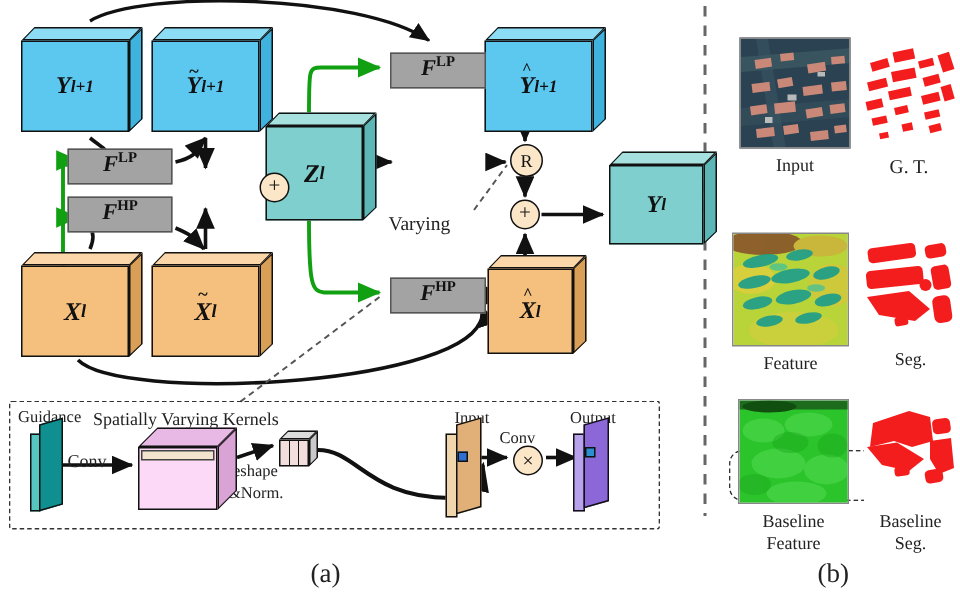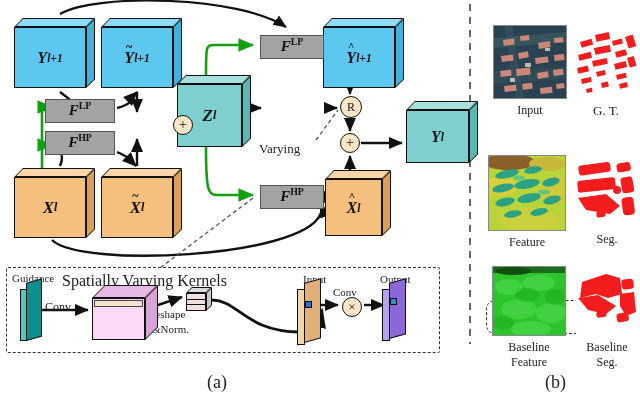--- a/index.html
+++ b/index.html
@@ -201,21 +201,21 @@
   </div>
   <div class="circ" style="left:340px;top:133px;width:20px;height:20px;font-size:14px;">
     <span>+</span>
   </div>
 
   <div class="plaintext" style="left:259px;top:141px;font-size:13px;">Varying</div>
 
   <div class="dashbox" style="left:6px;top:267px;width:434px;height:86px;"></div>
 
   <div class="plaintext" style="left:12px;top:272px;font-size:11px;">Guidance</div>
-  <div class="plaintext" style="left:62px;top:272px;font-size:16px;">Spatially Varying Kernels</div>
+  <div class="plaintext" style="left:62px;top:272px;font-size:12px;">Spatially Varying Kernels</div>
   <div class="plaintext" style="left:303px;top:273px;font-size:11px;">Input</div>
   <div class="plaintext" style="left:380px;top:273px;font-size:11px;">Output</div>
 
   <div class="plaintext" style="left:45px;top:300px;font-size:12px;">Conv</div>
   <div class="plaintext" style="left:148px;top:308px;font-size:11px;">Reshape</div>
   <div class="plaintext" style="left:152px;top:323px;font-size:11px;">&amp;Norm.</div>
   <div class="plaintext" style="left:333px;top:286px;font-size:11px;">Conv</div>
 
   <div class="abs" style="left:20px;top:283px;">
     <div style="position:absolute;left:0;top:6px;width:7px;height:52px;background:#55c7c0;border:1.2px solid #111;box-sizing:border-box;"></div>

